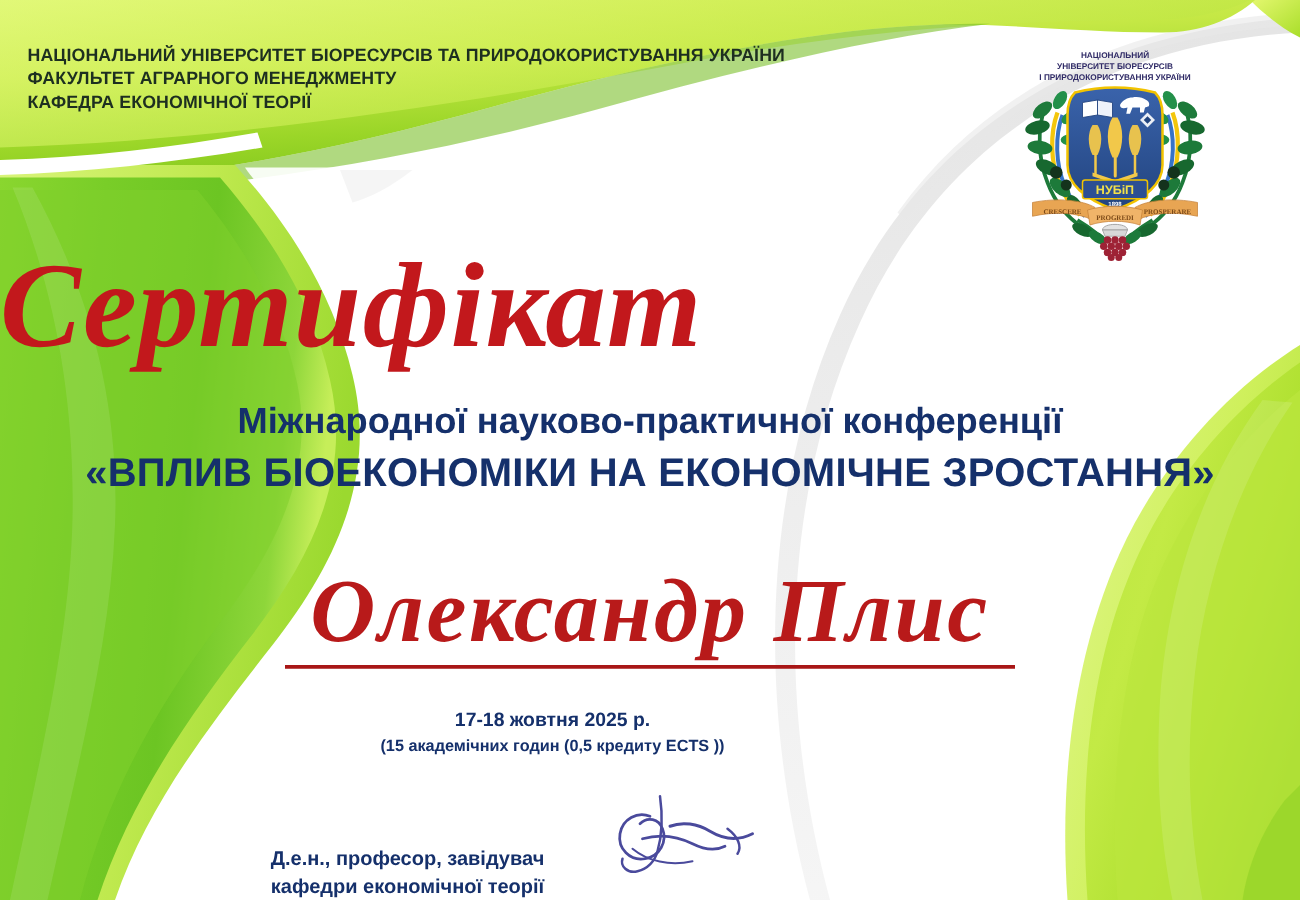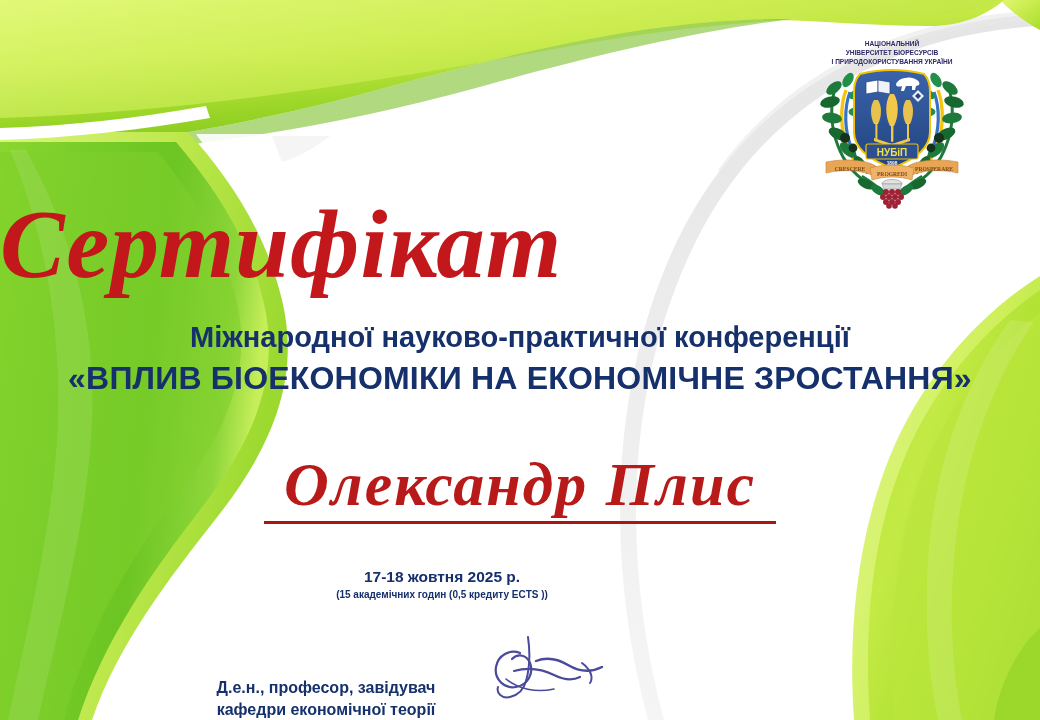--- a/index.html
+++ b/index.html
@@ -107,21 +107,21 @@
     top: 452px;
     width: 1040px;
     text-align: center;
     z-index: 5;
   }
   .recipient-name {
     display: inline-block;
     font-family: "Liberation Serif", serif;
     font-style: italic;
     font-weight: bold;
-    font-size: 62px;
+    font-size: 72px;
     line-height: 1.05;
     color: #b81a1a;
     padding: 0 20px 4px 20px;
     border-bottom: 3px solid #a81616;
     letter-spacing: 2px;
   }
 
   
   .dates {
     position: absolute;
@@ -131,21 +131,21 @@
     text-align: center;
     z-index: 5;
     color: #15306b;
   }
   .date-line {
     font-size: 15.5px;
     font-weight: bold;
     line-height: 1.45;
   }
   .hours-line {
-    font-size: 10px;
+    font-size: 13px;
     font-weight: bold;
     line-height: 1.45;
   }
 
   
   .sig-row {
     position: absolute;
     left: 0;
     top: 645px;
     width: 1040px;
@@ -288,20 +288,25 @@
              L 1040 720 Z" fill="url(#gBlobR)"></path>
     <path d="M 1040 312 C 992 350 948 406 922 472 C 894 546 888 638 894 720
              L 1040 720 Z" fill="#bbe63d" opacity="0.75"></path>
 
     <path d="M 1010 320 C 962 386 934 470 928 560 C 924 630 930 680 938 720
              L 962 720 C 952 668 948 606 956 538 C 966 452 996 376 1034 322 Z" fill="#ffffff" opacity="0.12"></path>
 
     <path d="M 1028 640 C 1010 664 998 692 994 720 L 1040 720 L 1040 628 Z" fill="#9ad62a" opacity="0.9"></path>
   </svg>
 
+  <div class="header-block">
+    <div class="header-line">НАЦІОНАЛЬНИЙ УНІВЕРСИТЕТ БІОРЕСУРСІВ ТА ПРИРОДОКОРИСТУВАННЯ УКРАЇНИ</div>
+    <div class="header-line">ФАКУЛЬТЕТ АГРАРНОГО МЕНЕДЖМЕНТУ</div>
+    <div class="header-line">КАФЕДРА ЕКОНОМІЧНОЇ ТЕОРІЇ</div>
+  </div>
 
   <div class="emblem">
     <svg viewBox="0 0 160 175" xmlns="http://www.w3.org/2000/svg">
       <defs>
         <linearGradient id="shieldG" x1="0" y1="0" x2="0" y2="1">
           <stop offset="0%" stop-color="#3a63ab"></stop>
           <stop offset="100%" stop-color="#22447f"></stop>
         </linearGradient>
       </defs>
 

